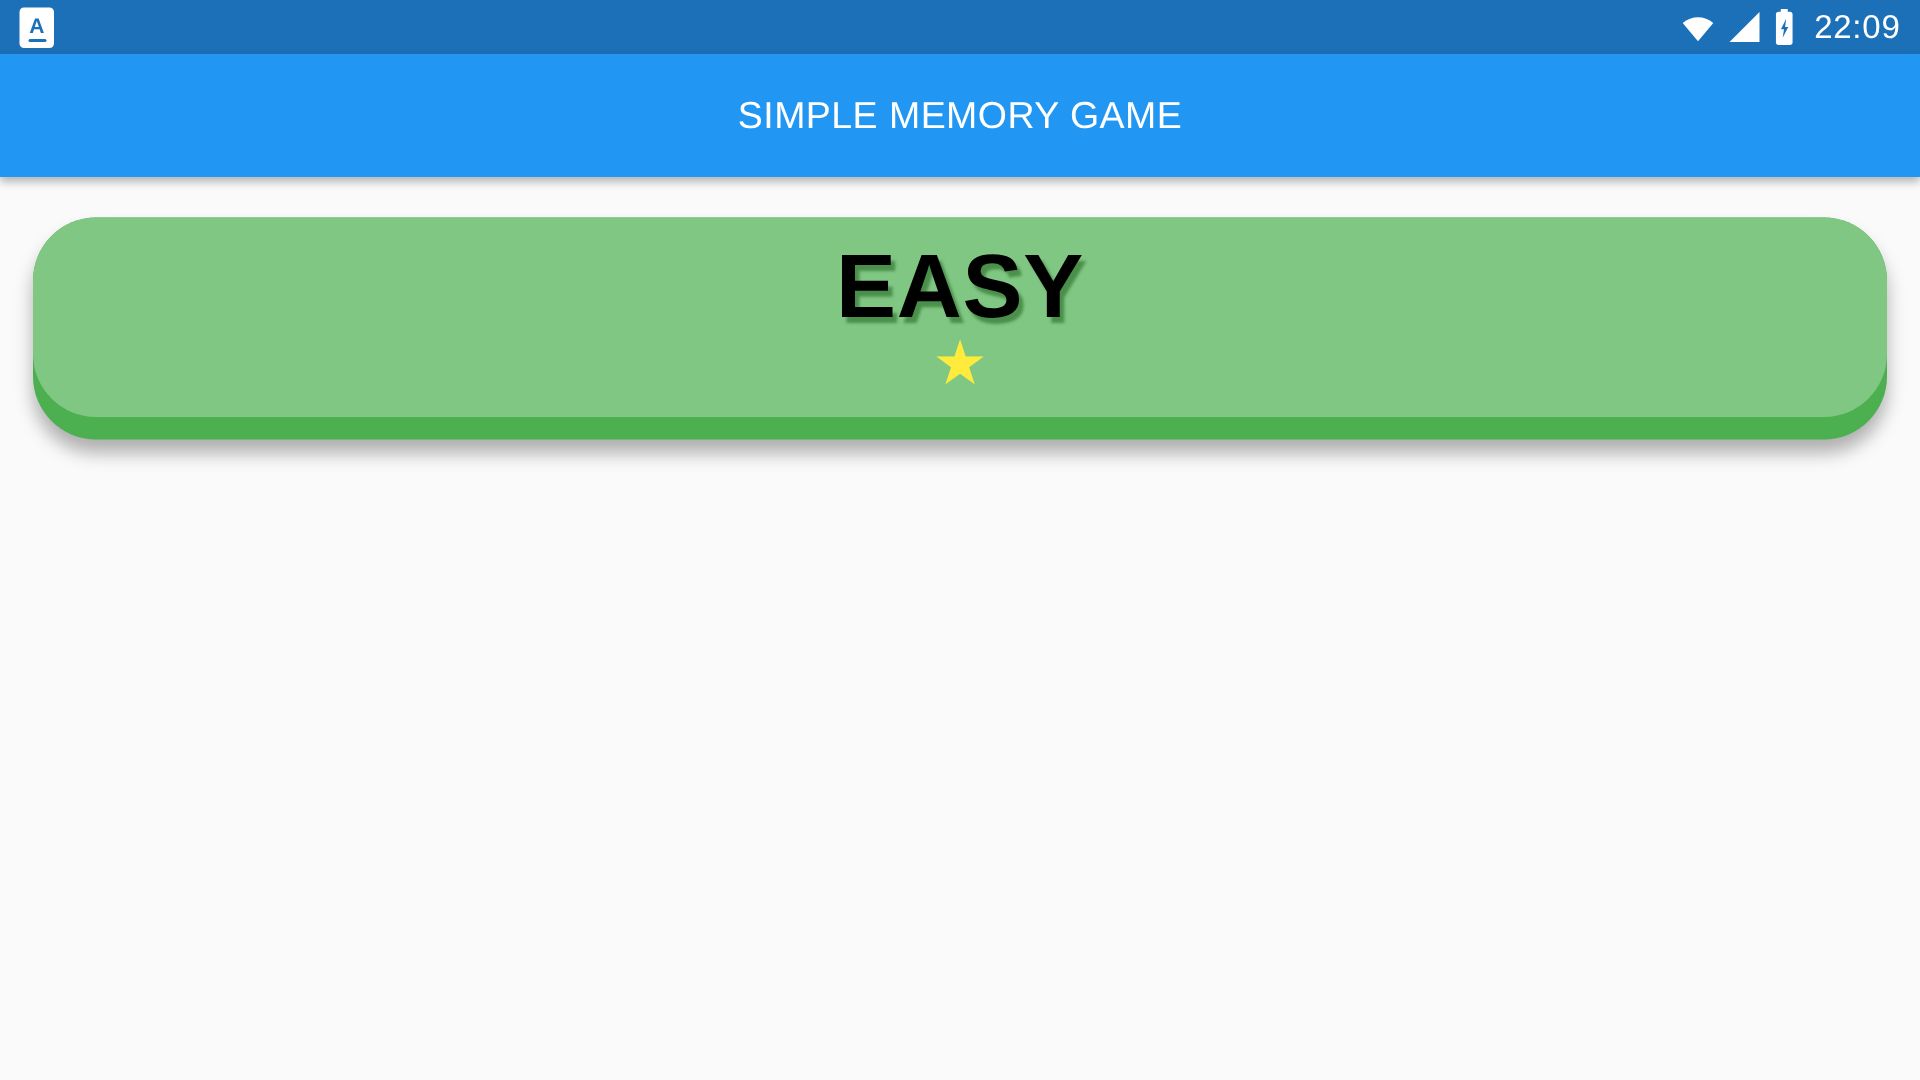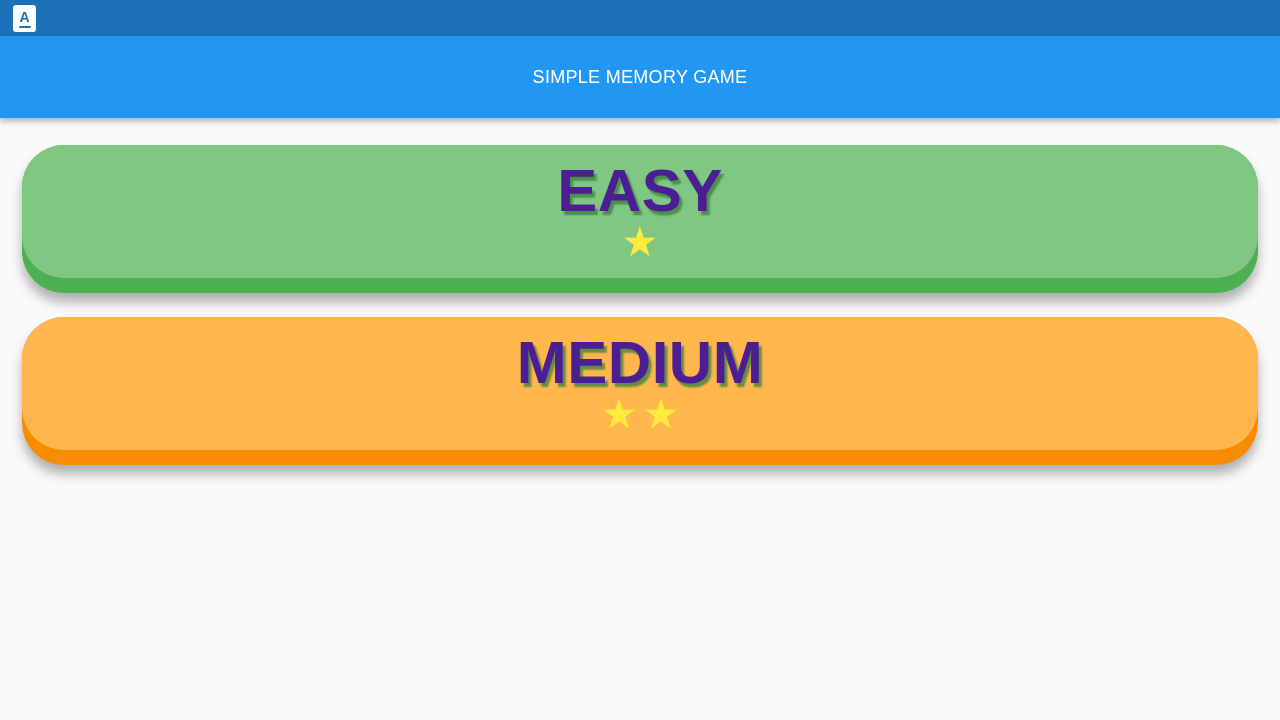--- a/index.html
+++ b/index.html
@@ -49,21 +49,21 @@
   .app-bar {
     height: 82px;
     background: var(--appbar-bg, #2196F3);
     display: flex; align-items: center; justify-content: center;
     box-shadow: 0 3px 6px rgba(0,0,0,0.30);
     position: relative;
     z-index: 2;
   }
   .app-title {
     color: #FFFFFF;
-    font-size: 18px;
+    font-size: 25px;
     font-weight: 500;
     letter-spacing: 0.3px;
   }
 
   
   .content { padding-top: 27px; }
   .btn {
     margin: 0 22px 24px 22px;
     background: var(--edge, #4CAF50);
     border-radius: 42px;
@@ -72,21 +72,21 @@
     cursor: pointer;
   }
   .btn-face {
     height: 133px;
     border-radius: 42px;
     background: var(--face, #81C784);
     display: flex; flex-direction: column;
     align-items: center; justify-content: center;
   }
   .btn-label {
-    color: #4c1d95;
+    color: #000000;
     font-size: 60px;
     font-weight: bold;
     line-height: 1.0;
     letter-spacing: 0.5px;
     text-shadow: 3px 4px 2px var(--label-shadow, rgba(60,130,60,0.8));
   }
   .btn-stars {
     color: var(--star-color, #FFEB3B);
     font-size: 41px;
     line-height: 1.0;
@@ -97,36 +97,50 @@
 </style>
 </head>
 <body>
 
 <div class="status-bar">
   <div class="notif-icon">
     <span class="notif-letter">A</span>
     <span class="notif-sub"></span>
   </div>
   <div class="sb-spacer"></div>
+  <div class="sb-icons">
+    <span>
+      <svg width="24" height="24" viewBox="0 0 24 24">
+        <path d="M12 21.5 L1.8 9.4 C7.7 4.3 16.3 4.3 22.2 9.4 Z" fill="#FFFFFF"></path>
+      </svg>
+    </span>
+    <span>
+      <svg width="24" height="24" viewBox="0 0 24 24">
+        <path d="M22 2 L22 22 L2 22 Z" fill="#FFFFFF"></path>
+      </svg>
+    </span>
+    <span>
+      <svg width="15" height="24" viewBox="0 0 16 26">
+        <rect x="5.5" y="0" width="5" height="4" fill="#FFFFFF"></rect>
+        <rect x="2" y="2" width="12" height="24" rx="2" fill="#FFFFFF"></rect>
+        <path d="M9.4 7 L5.6 14.6 H7.8 L6.9 20.8 L10.9 13 H8.6 Z" fill="var(--status-bg, #1C70B8)"></path>
+      </svg>
+    </span>
+    <span class="clock">22:09</span>
+  </div>
 </div>
 
 <div class="app-bar">
   <span class="app-title">SIMPLE MEMORY GAME</span>
 </div>
 
 <div class="content">
 
   <div class="btn" style="--face: #81C784; --edge: #4CAF50;">
     <div class="btn-face">
       <div class="btn-label">EASY</div>
       <div class="btn-stars">★</div>
     </div>
   </div>
 
-  <div class="btn" style="--face: #FFB74D; --edge: #F78C00;">
-    <div class="btn-face">
-      <div class="btn-label">MEDIUM</div>
-      <div class="btn-stars">★★</div>
-    </div>
-  </div>
 
 
 </div>
 
 </body></html>

